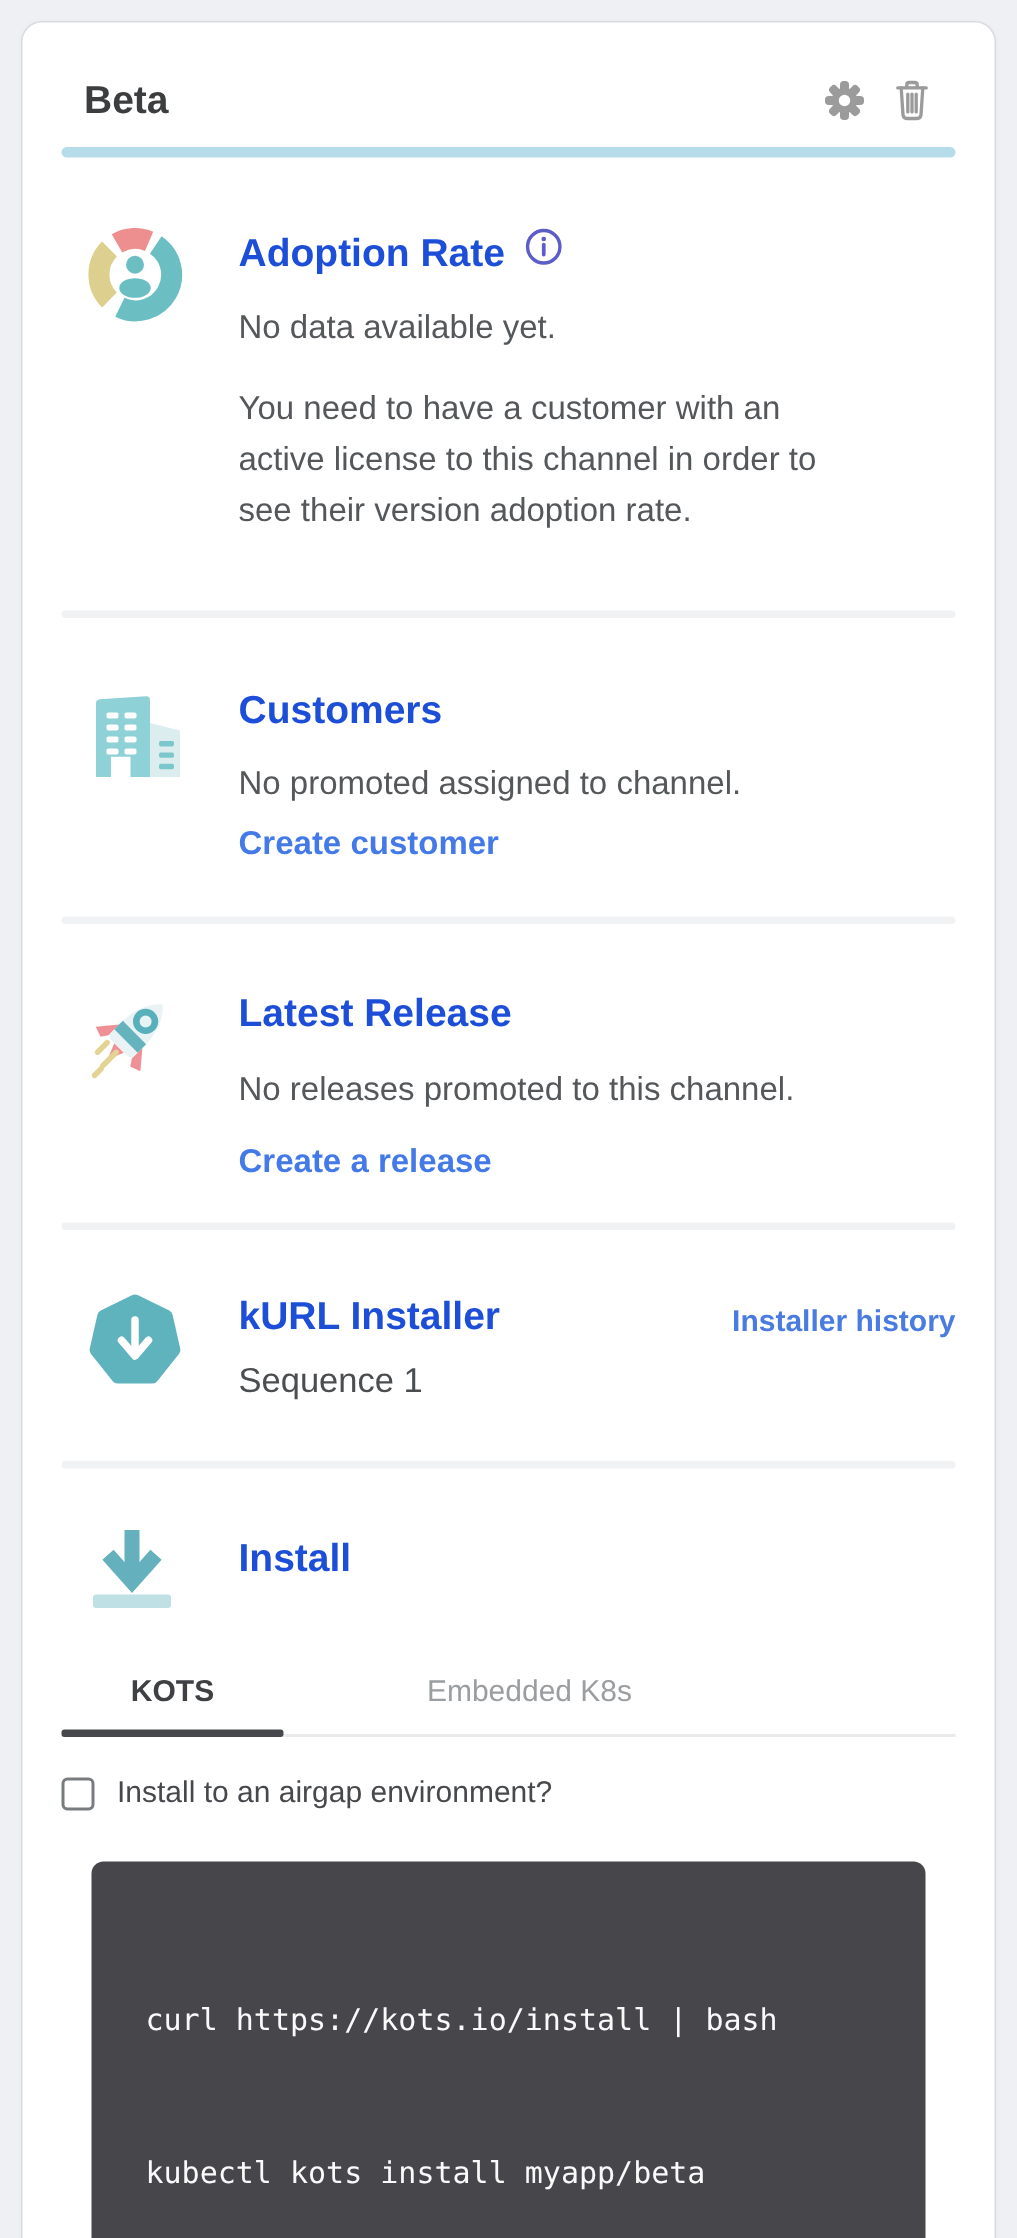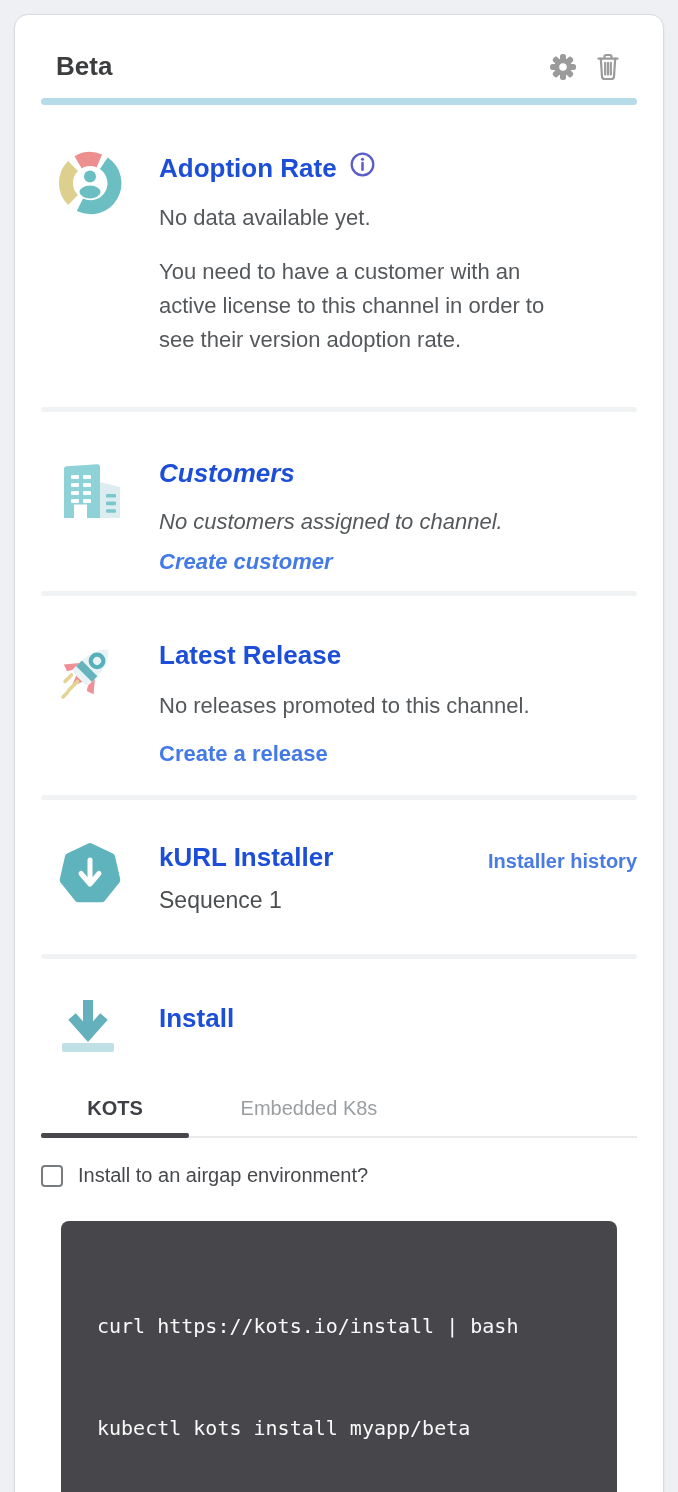--- a/index.html
+++ b/index.html
@@ -11,37 +11,37 @@
   }
   .card-header { display: flex; align-items: center; justify-content: space-between; padding: 36px 15px 16px; }
   .card-title { font-size: 26px; font-weight: 700; color: #3c3d3f; margin: 0; }
   .header-actions { display: flex; align-items: center; gap: 16px; }
   .icon-btn { background: none; border: none; padding: 0; cursor: pointer; line-height: 0; }
   .teal-divider { height: 7px; border-radius: 4px; background: #b5dce8; }
   .divider { height: 5px; border-radius: 3px; background: #f1f2f4; }
 
   .section { display: flex; }
   .sec-adoption  { padding: 44px 0 50px 15px; }
-  .sec-customers { padding: 44px 0 16px 15px; font-style: italic; }
+  .sec-customers { padding: 44px 0 36px 15px; }
   .sec-release   { padding: 42px 0 28px 15px; }
   .sec-kurl      { padding: 40px 0 40px 15px; }
   .sec-install   { padding: 36px 0 0 15px; }
   .icon-col { flex: 0 0 68px; width: 68px; margin-right: 35px; line-height: 0; }
   .sec-content { flex: 1; min-width: 0; }
   .sec-title { font-size: 26px; font-weight: 700; color: #1d4ed8; margin: 2px 0 0; display: flex; align-items: center; gap: 12px; }
   .muted { font-size: 22px; color: #55585b; margin: 0; line-height: 34px; }
   .mt16 { margin-top: 16px; } .mt20 { margin-top: 20px; } .mt10 { margin-top: 10px; } .mt18 { margin-top: 18px; }
   .desc { max-width: 405px; }
   .link { font-size: 22px; font-weight: 700; color: #4479e8; text-decoration: none; display: inline-block; cursor: pointer; }
   .link-sm { font-size: 20px; font-weight: 700; color: #4a7be0; text-decoration: none; margin-top: 10px; cursor: pointer; }
   .kurl-row { display: flex; }
   .kurl-left { flex: 1; }
   .sequence { font-size: 23px; color: #4b4e50; margin-top: 14px; }
 
-  .tabs { display: flex; margin-top: 38px; border-bottom: 2px solid #e9eaec; }
+  .tabs { display: flex; margin-top: 38px; border-bottom: 2px solid #e9eaec; gap: 44px; }
   .tab { font-size: 20px; color: #9b9ea1; text-align: center; padding-bottom: 16px; position: relative; cursor: pointer; }
   .tab.active { color: #3e4043; font-weight: 700; }
   .tab.active::after { content: ""; position: absolute; left: 0; right: 0; bottom: -2px; height: 5px; background: #47484b; border-radius: 2px; }
   .tab-kots { width: 148px; } .tab-embedded { width: 240px; } .tab-helm { width: 150px; }
 
   .airgap { display: flex; align-items: center; gap: 15px; margin-top: 26px; }
   .airgap input { appearance: none; -webkit-appearance: none; width: 22px; height: 22px; border: 2px solid #797c7f; border-radius: 4px; background: #fff; margin: 0; cursor: pointer; }
   .airgap-label { font-size: 20px; color: #46484c; }
 
   .code-block {
@@ -134,21 +134,21 @@
           <rect x="27" y="35" width="8" height="4" rx="1.2" fill="#ffffff"></rect>
           <rect x="15" y="43" width="8" height="4" rx="1.2" fill="#ffffff"></rect>
           <rect x="27" y="43" width="8" height="4" rx="1.2" fill="#ffffff"></rect>
           <rect x="18" y="48.5" width="13" height="13.5" fill="#ffffff"></rect>
         </svg>
       </div>
       <div class="sec-content">
         <h2 class="sec-title">
           <span>Customers</span>
         </h2>
-        <p class="muted mt16">No customers assigned to channel.</p>
+        <p class="muted mt16">No promoted assigned to channel.</p>
         <a class="link mt10">Create customer</a>
       </div>
     </div>
 
     <div class="divider"></div>
 
     <div class="section sec-release">
       <div class="icon-col">
         <svg width="68" height="68" viewBox="0 0 68 68">
           <g transform="rotate(45 34 30)">

